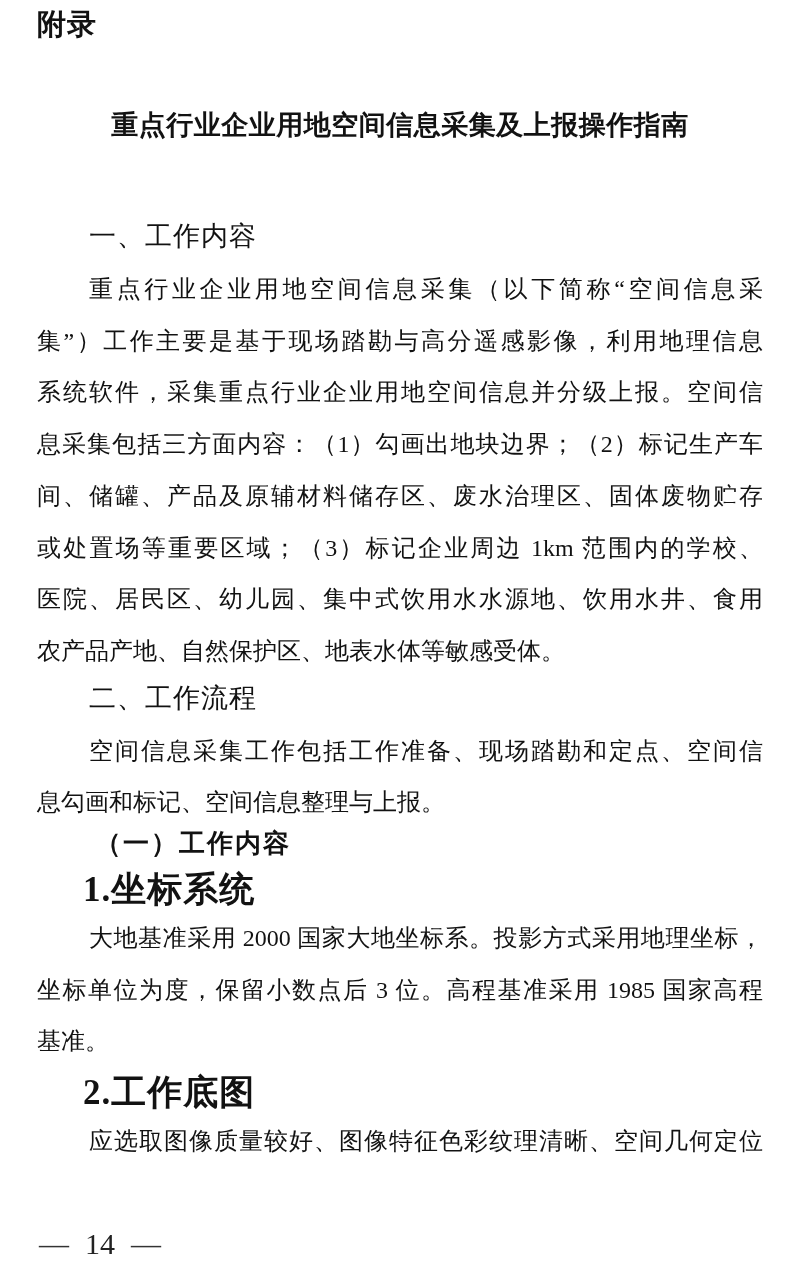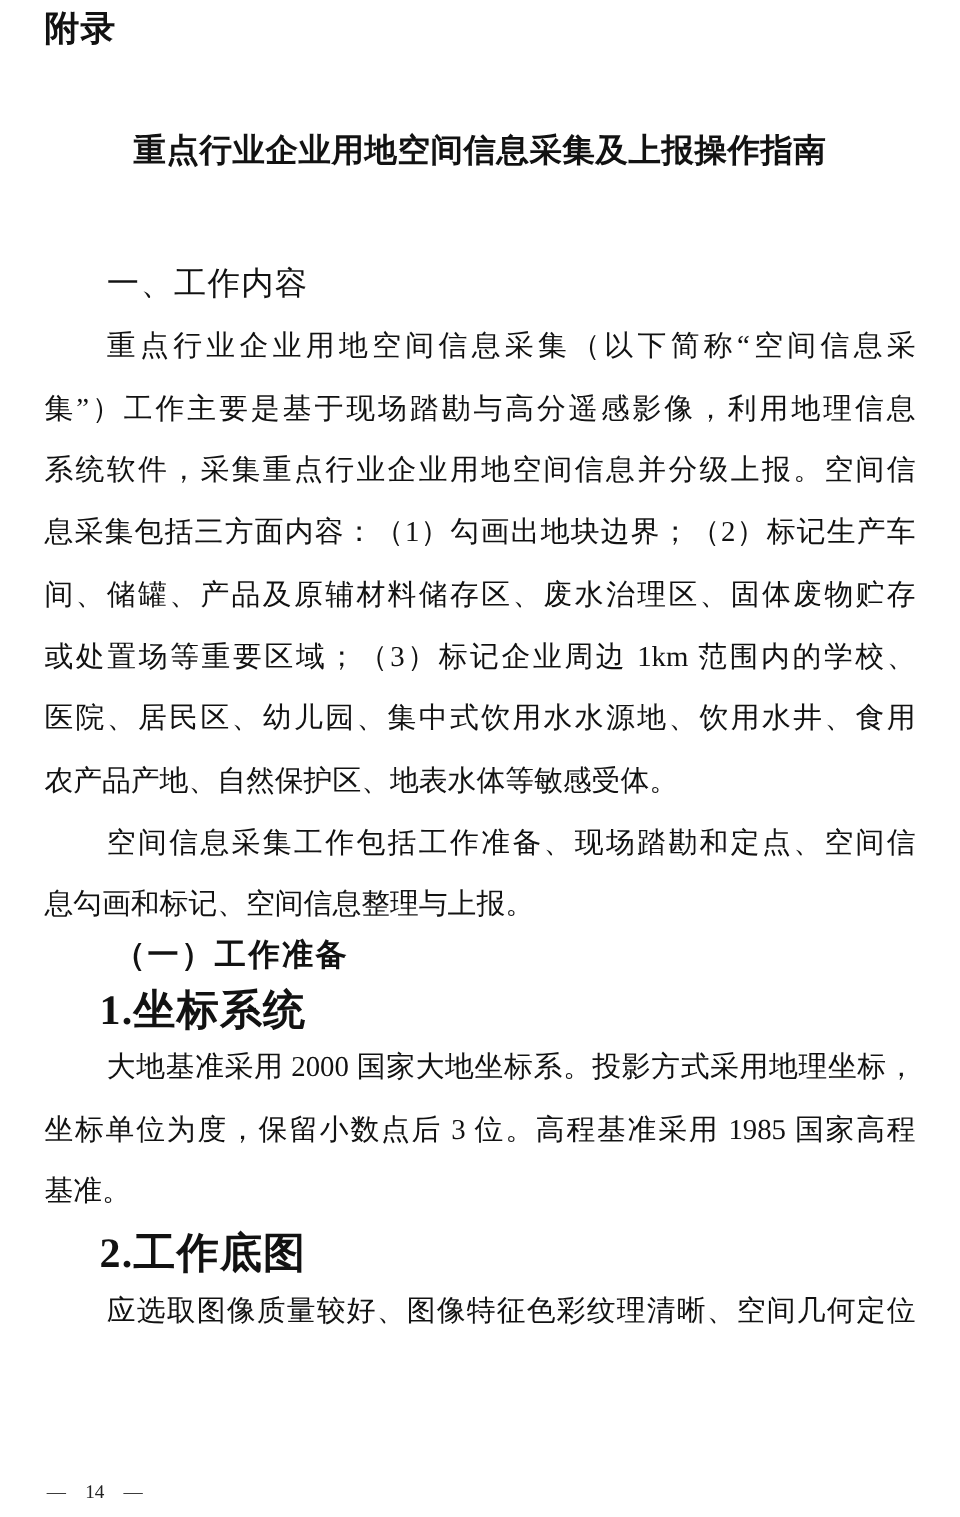--- a/index.html
+++ b/index.html
@@ -81,21 +81,21 @@
     text-align-last: justify;
   }
   .line.indent {
     text-indent: 52px;
   }
   .footer {
     position: absolute;
     left: 39px;
     top: 1230px;
     font-family: "Liberation Serif", serif;
-    font-size: 16px;
+    font-size: 30px;
     line-height: 28px;
     color: #222;
   }
   .footer .dash {
     letter-spacing: 0;
     color: #333;
   }
   .footer .pn {
     margin: 0 16px;
   }
@@ -113,25 +113,26 @@
       <div class="para">
         <div class="line full indent">重点行业企业用地空间信息采集（以下简称“空间信息采</div>
         <div class="line full">集”）工作主要是基于现场踏勘与高分遥感影像，利用地理信息</div>
         <div class="line full">系统软件，采集重点行业企业用地空间信息并分级上报。空间信</div>
         <div class="line full">息采集包括三方面内容：（1）勾画出地块边界；（2）标记生产车</div>
         <div class="line full">间、储罐、产品及原辅材料储存区、废水治理区、固体废物贮存</div>
         <div class="line full">或处置场等重要区域；（3）标记企业周边 1km 范围内的学校、</div>
         <div class="line full">医院、居民区、幼儿园、集中式饮用水水源地、饮用水井、食用</div>
         <div class="line">农产品产地、自然保护区、地表水体等敏感受体。</div>
       </div>
+      <div class="h1">二、工作流程</div>
       <div class="para">
         <div class="line full indent">空间信息采集工作包括工作准备、现场踏勘和定点、空间信</div>
         <div class="line">息勾画和标记、空间信息整理与上报。</div>
       </div>
-      <div class="h2">（一）工作准备</div>
+      <div class="h2">（一）工作内容</div>
       <div class="h3">1.坐标系统</div>
       <div class="para">
         <div class="line full indent">大地基准采用 2000 国家大地坐标系。投影方式采用地理坐标，</div>
         <div class="line full">坐标单位为度，保留小数点后 3 位。高程基准采用 1985 国家高程</div>
         <div class="line">基准。</div>
       </div>
       <div class="h3">2.工作底图</div>
       <div class="para">
         <div class="line full indent">应选取图像质量较好、图像特征色彩纹理清晰、空间几何定位</div>
       </div>

